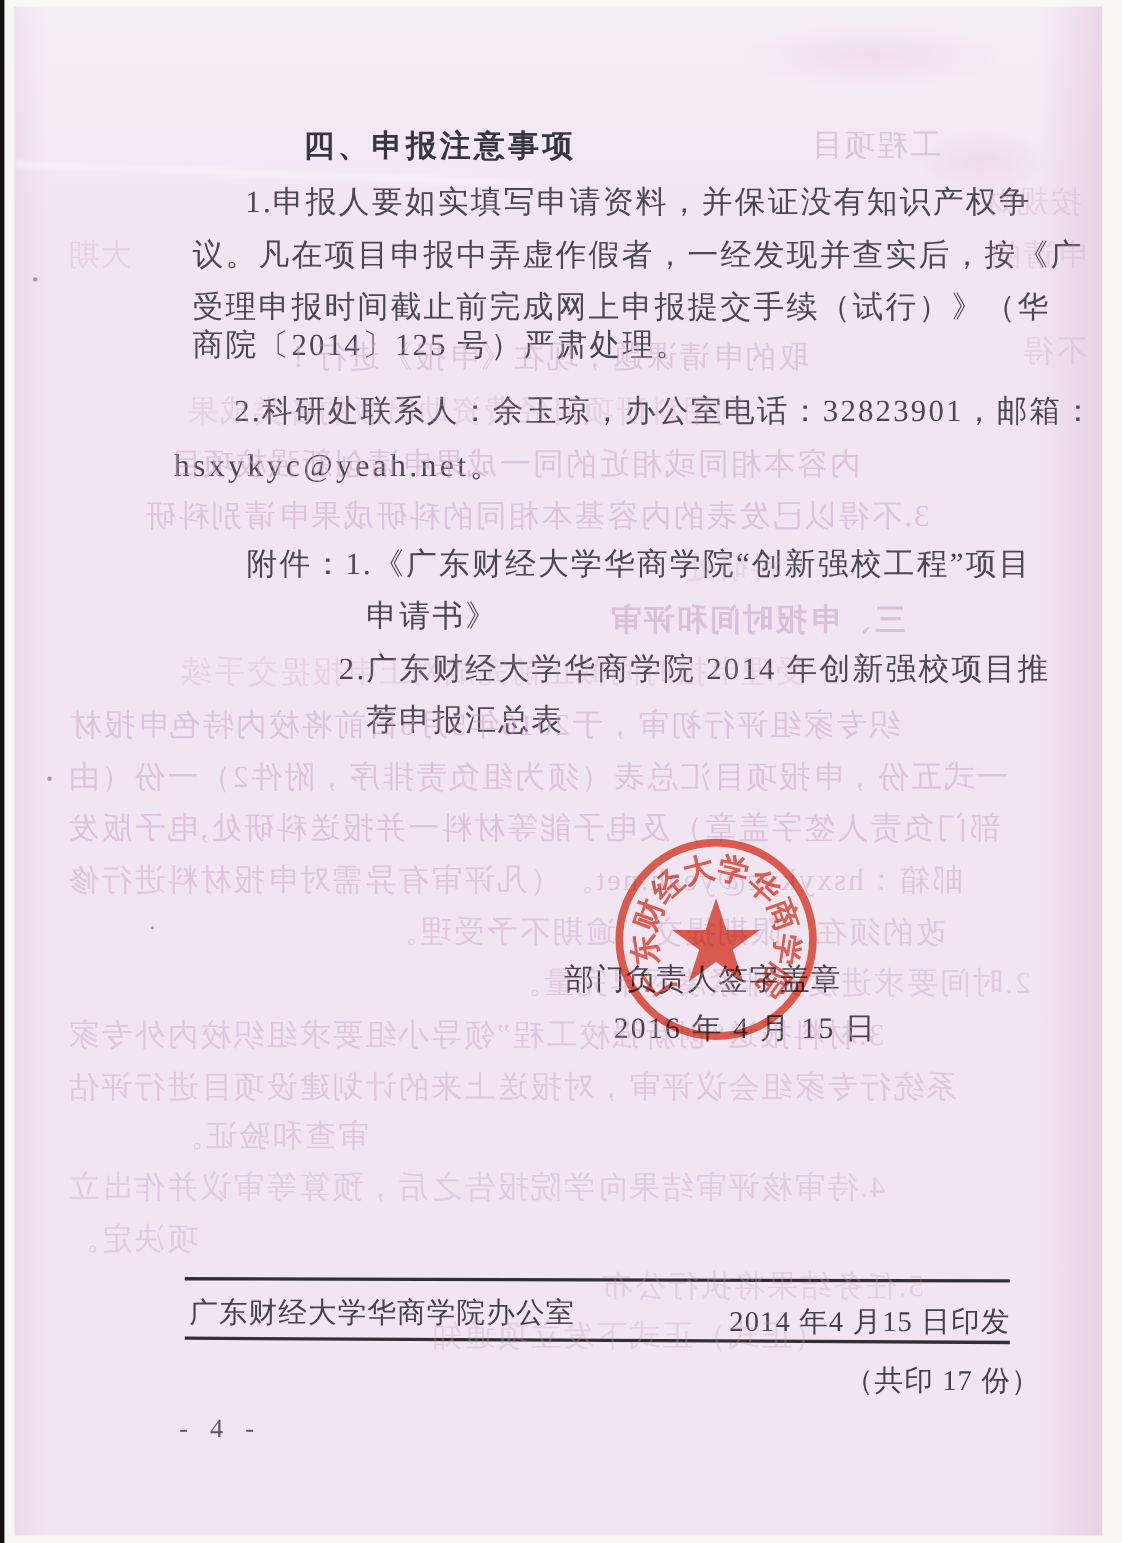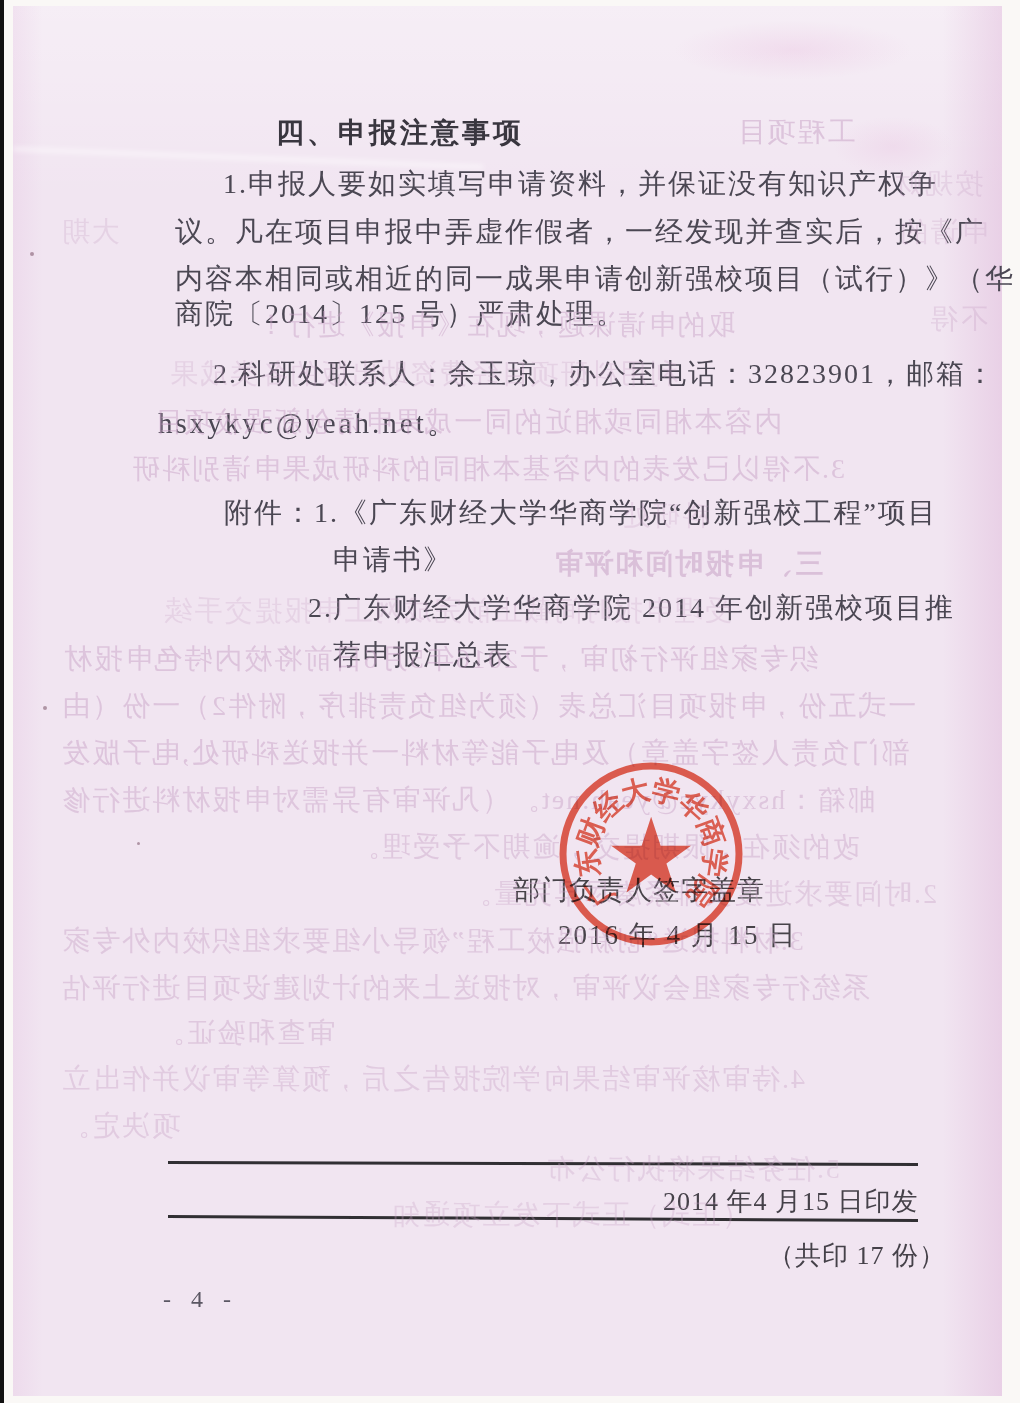--- a/index.html
+++ b/index.html
@@ -41,35 +41,36 @@
   <div class="blotch" style="left:660px;top:14px;width:240px;height:60px;background:radial-gradient(ellipse at center, rgba(224,156,206,0.20), rgba(224,156,206,0) 70%);"></div>
   <div class="blotch" style="left:820px;top:110px;width:120px;height:60px;background:radial-gradient(ellipse at center, rgba(224,156,206,0.16), rgba(224,156,206,0) 70%);"></div>
   <div class="speck" style="left:17px;top:246px;"></div>
   <div class="speck" style="left:30px;top:700px;"></div>
   <div class="speck" style="left:124px;top:836px;width:3px;height:3px;"></div>
 
   <div class="ln heading" style="left:215px;top:108px;">四、申报注意事项</div>
 
   <div class="ln" style="left:210px;top:159px;">1.申报人要如实填写申请资料，并保证没有知识产权争</div>
   <div class="ln" style="left:162px;top:207px;">议。凡在项目申报中弄虚作假者，一经发现并查实后，按《广</div>
-  <div class="ln" style="left:162px;top:254px;">内容本相同或相近的同一成果申请创新强校项目（试行）》（华</div>
+  <div class="ln" style="left:162px;top:254px;">受理申报时间截止前完成网上申报提交手续（试行）》（华</div>
   <div class="ln" style="left:162px;top:289px;text-align:center;">商院〔2014〕125 号）严肃处理。</div>
 
   <div class="ln" style="left:200px;top:349px;">2.科研处联系人：余玉琼，办公室电话：32823901，邮箱：</div>
   <div class="ln email" style="left:145px;top:398px;">hsxykyc@yeah.net。</div>
 
   <div class="ln" style="left:211px;top:488px;">附件：1.《广东财经大学华商学院“创新强校工程”项目</div>
   <div class="ln" style="left:320px;top:535px;">申请书》</div>
   <div class="ln" style="left:295px;top:583px;">2.广东财经大学华商学院 2014 年创新强校项目推</div>
   <div class="ln" style="left:320px;top:630px;">荐申报汇总表</div>
 
   <div class="ln sig" style="left:500px;top:866px;">部门负责人签字盖章</div>
   <div class="ln sig" style="left:545px;top:911px;letter-spacing:2px;">2016 年 4 月 15 日</div>
 
   <div class="rule" style="top:1156px;transform:rotate(0.15deg);"></div>
+  <div class="ln footer-text" style="left:159px;top:1170px;">广东财经大学华商学院办公室</div>
   <div class="ln footer-text" style="left:650px;top:1178px;">2014 年4 月15 日印发</div>
   <div class="rule" style="top:1211px;transform:rotate(0.3deg);"></div>
   <div class="ln footer-text" style="left:715px;top:1232px;margin-left:40px;">（共印 17 份）</div>
   <div class="ln pageno" style="left:150px;top:1280px;">- 4 -</div>
 <div class="bleed" style="left: 722px; top: 107px; opacity: 0.5;">工程项目</div>
     <div class="bleed" style="left: 880px; top: 159px; opacity: 0.28;">按规财</div>
     <div class="bleed" style="left: 47px; top: 207px; opacity: 0.28;">大期</div>
     <div class="bleed" style="left: 885px; top: 207px; opacity: 0.28;">申请的</div>
     <div class="bleed" style="left: 242px; top: 300px; opacity: 0.45;">取的申请课题，现在《申报》进行！</div>
     <div class="bleed" style="left: 915px; top: 294px; opacity: 0.32;">不得</div>

